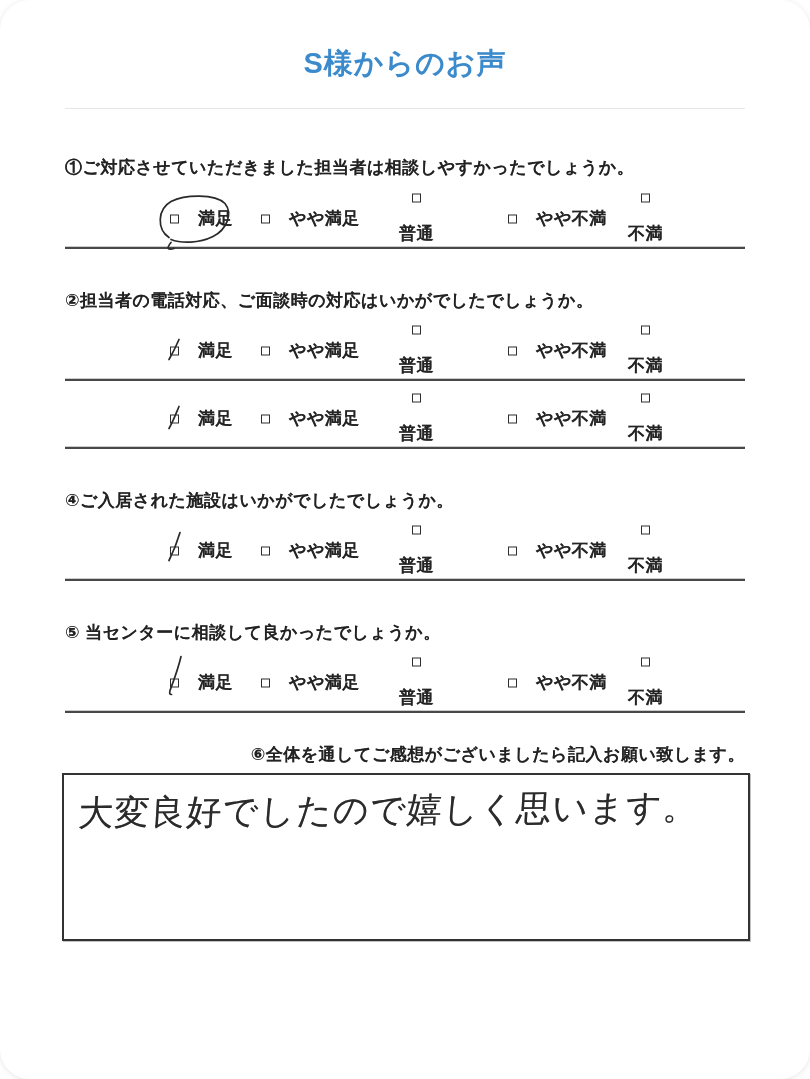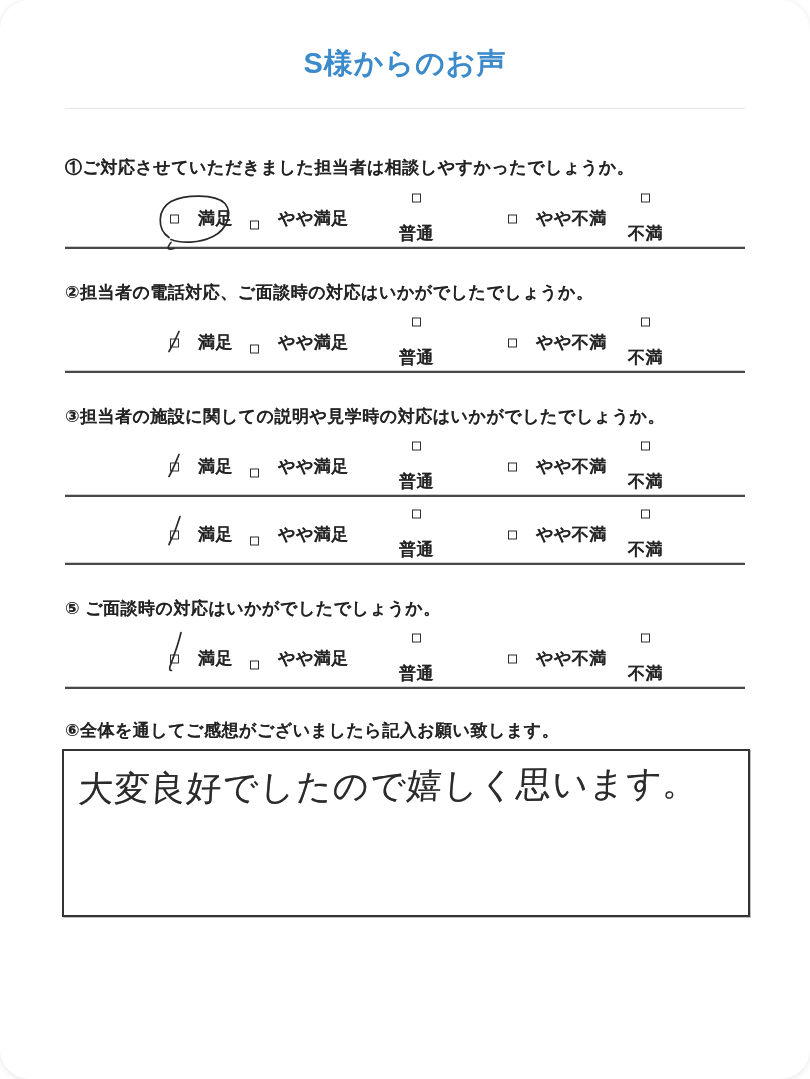--- a/index.html
+++ b/index.html
@@ -27,21 +27,21 @@
     color:#3b8acb;
   }
   .title-divider {
     margin-top:26px;
     height:0;
     border-top:1px solid #e4e7ea;
   }
 
   
   .qa .q, .free .q {
-    margin-top:32px;
+    margin-top:40px;
     font-size:17px;
     line-height:24px;
     font-weight:600;
     color:#222222;
     letter-spacing:.5px;
     text-shadow:0 0 .5px rgba(34,34,34,.55);
     white-space:nowrap;
   }
   .qa.first .q { margin-top:48px;font-family:Liberation Mono, monospace; }
 
@@ -67,21 +67,21 @@
     flex:0 0 auto;
   }
   .opt .lbl {
     font-size:17px;
     font-weight:600;
     color:#242424;
     letter-spacing:.5px;
     text-shadow:0 0 .5px rgba(34,34,34,.55);
   }
   .opt-1 { left:105px; }
-  .opt-2 { left:185px;align-items:flex-end; }
+  .opt-2 { left:196px; }
   .opt-3 { left:334px;flex-direction:column; }
   .opt-4 { left:443px;align-items:center; }
   .opt-5 { left:563px;flex-direction:column; }
 
   
   .mark { position:absolute; pointer-events:none; }
   .mark path { fill:none; stroke:#2a2a2a; stroke-width:1.7; stroke-linecap:round; }
   .mark-circle { left:-15px; top:-15px; width:80px; height:60px; }
   .mark-check  { left:-3px; }
   .mark-check.len-24 { bottom:0;    width:14px; height:24px; }
@@ -90,21 +90,21 @@
   .mark-check.len-42 { bottom:-3px; width:16px; height:42px; }
 
   .rule {
     margin-top:6px;
     height:3px;
     border-top:1px solid #cccccc;
     border-bottom:2px solid #484848;
   }
 
   
-  .free .q { margin-top:30px; }
+  .free .q { margin-top:30px;text-align:right; }
   .comment-box {
     margin-top:6px;
     width:688px;
     margin-left:-3px;
     height:168px;
     border:2px solid #333333;
     background:#ffffff;
     padding:14px 16px;
     box-shadow:1px 1px 0 rgba(80,80,80,.35);
   }
@@ -182,21 +182,20 @@
         </span>
       <span class="opt opt-5">
           <span class="box"></span>
           <span class="lbl">不満</span>
         </span>
     </div>
     <div class="rule"></div>
   </section>
 
   <section class="qa">
-    <p class="q"><span>③</span><span>担当者の施設に関しての説明や見学時の対応はいかがでしたでしょうか。</span></p>
     <div class="opts">
       <span class="opt opt-1">
         <svg class="mark mark-check len-26" viewBox="0 0 14 26">
             <path d="M12 2 C 9 9, 6 17, 2 24"></path>
           </svg>
         <span class="box"></span>
           <span class="lbl">満足</span>
       </span>
       <span class="opt opt-2">
           <span class="box"></span>
@@ -212,20 +211,21 @@
         </span>
       <span class="opt opt-5">
           <span class="box"></span>
           <span class="lbl">不満</span>
         </span>
     </div>
     <div class="rule"></div>
   </section>
 
   <section class="qa">
+    <p class="q"><span>④</span><span>ご入居された施設はいかがでしたでしょうか。</span></p>
     <div class="opts">
       <span class="opt opt-1">
         <svg class="mark mark-check len-32" viewBox="0 0 14 32">
             <path d="M13 2 C 10 12, 6 22, 2 30"></path>
           </svg>
         <span class="box"></span>
           <span class="lbl">満足</span>
       </span>
       <span class="opt opt-2">
           <span class="box"></span>
@@ -241,21 +241,21 @@
         </span>
       <span class="opt opt-5">
           <span class="box"></span>
           <span class="lbl">不満</span>
         </span>
     </div>
     <div class="rule"></div>
   </section>
 
   <section class="qa">
-    <p class="q"><span>⑤</span><span> ご面談時の対応はいかがでしたでしょうか。</span></p>
+    <p class="q"><span>⑤</span><span> 当センターに相談して良かったでしょうか。</span></p>
     <div class="opts">
       <span class="opt opt-1">
         <svg class="mark mark-check len-42" viewBox="0 0 16 42">
             <path d="M14 2 C 11 15, 6 28, 3 36 C 2.4 38.5, 2.5 40, 4.5 40"></path>
           </svg>
         <span class="box"></span>
           <span class="lbl">満足</span>
       </span>
       <span class="opt opt-2">
           <span class="box"></span>

